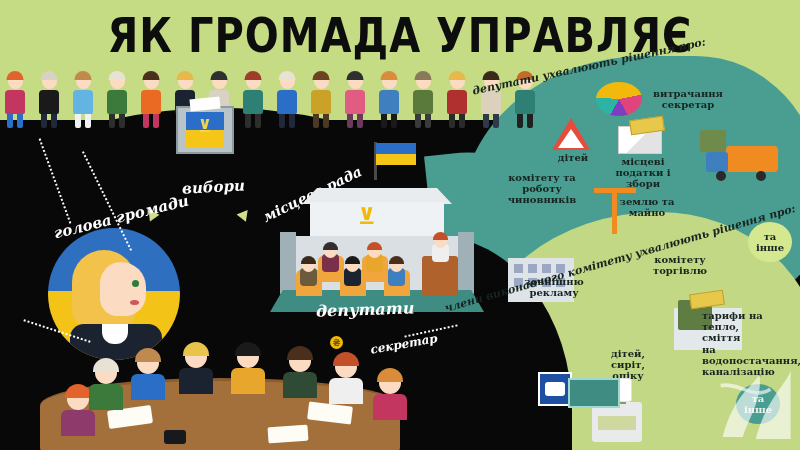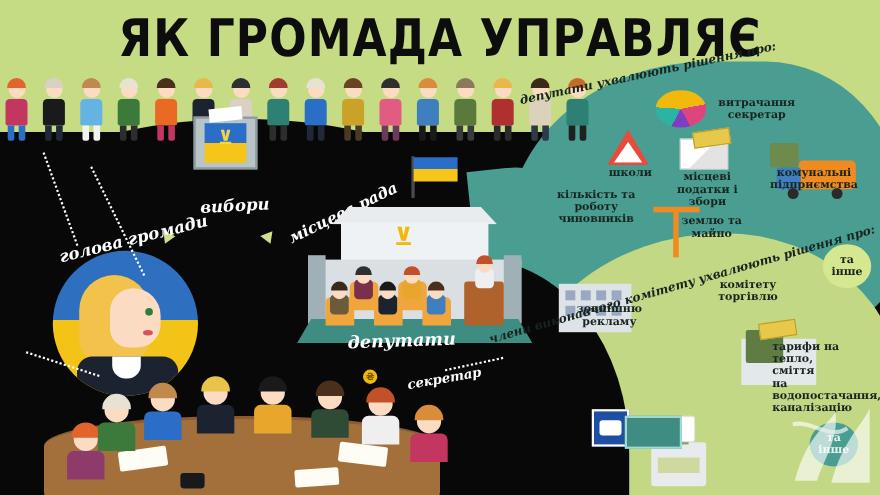--- a/index.html
+++ b/index.html
@@ -498,46 +498,45 @@
         <div class="sb" style="background:#c2365f"></div>
       </div>
     </div>
 
   <div class="curve" style="left:470px;top:60px;font-size:11px;transform:rotate(-12deg);color:#17241f;">депутати ухвалюють рішення про:</div>
 
   <div class="icon pie" style="left:596px;top:82px;"></div>
   <div class="lbl lbl-dark" style="left:646px;top:88px;width:84px;">витрачання секретар</div>
 
   <div class="icon sign-tri" style="left:552px;top:118px;"></div>
-  <div class="lbl lbl-dark" style="left:548px;top:152px;width:50px;">школи</div>
+  <div class="lbl lbl-dark" style="left:548px;top:152px;width:50px;">дітей</div>
 
   <div class="icon envelope" style="left:618px;top:126px;"></div>
   <div class="icon money" style="left:630px;top:118px;"></div>
   <div class="lbl lbl-dark" style="left:602px;top:156px;width:82px;">місцеві податки і збори</div>
 
   <div class="icon truck" style="left:706px;top:112px;">
     <div class="bed"></div>
       <div class="cab"></div>
     <div class="w" style="left:10px;"></div>
       <div class="w" style="left:50px;"></div>
   </div>
   <div class="icon bin" style="left:700px;top:130px;"></div>
-  <div class="lbl lbl-dark" style="left:692px;top:152px;width:96px;">комунальні підприємства</div>
 
   <div class="icon school" style="left:508px;top:192px;">
     <div class="win" style="left:6px;top:6px;"></div>
       <div class="win" style="left:20px;top:6px;"></div>
     <div class="win" style="left:34px;top:6px;"></div>
       <div class="win" style="left:48px;top:6px;"></div>
     <div class="win" style="left:6px;top:20px;"></div>
       <div class="win" style="left:20px;top:20px;"></div>
     <div class="win" style="left:34px;top:20px;"></div>
       <div class="win" style="left:48px;top:20px;"></div>
   </div>
-  <div class="lbl lbl-dark" style="left:500px;top:172px;width:84px;">кількість та роботу чиновників</div>
+  <div class="lbl lbl-dark" style="left:500px;top:172px;width:84px;">комітету та роботу чиновників</div>
 
   <div class="icon crane" style="left:592px;top:180px;">
     <div class="jib"></div>
       <div class="mast"></div>
   </div>
   <div class="lbl lbl-dark" style="left:618px;top:196px;width:58px;">землю та майно</div>
 
   <div class="icon hospital" style="left:674px;top:198px;"></div>
 
   <div class="badge badge-green" style="left:748px;top:222px;width:44px;height:40px;">та інше</div>
@@ -549,20 +548,21 @@
       <div class="keys"></div>
   </div>
   <div class="lbl lbl-dark" style="left:644px;top:254px;width:72px;">комітету торгівлю</div>
 
   <div class="lbl lbl-dark" style="left:518px;top:276px;width:72px;">зовнішню рекламу</div>
 
   <div class="icon bus" style="left:538px;top:372px;">
       <div class="b"></div>
     </div>
 
+  <div class="lbl lbl-dark" style="left:594px;top:348px;width:68px;">дітей, сиріт, опіку</div>
 
   <div class="icon bin" style="left:678px;top:300px;width:34px;height:30px;background:#5f7d43;"></div>
   <div class="icon money" style="left:690px;top:292px;"></div>
   <div class="lbl lbl-dark" style="left:702px;top:310px;width:76px;text-align:left;">тарифи на тепло, сміття</div>
 
   <div class="lbl lbl-dark" style="left:702px;top:344px;width:84px;text-align:left;">на водопостачання, каналізацію</div>
 
   <div class="tp" style="left:614px;top:378px;"></div>
 
   <div class="icon plaque" style="left:568px;top:378px;"></div>

